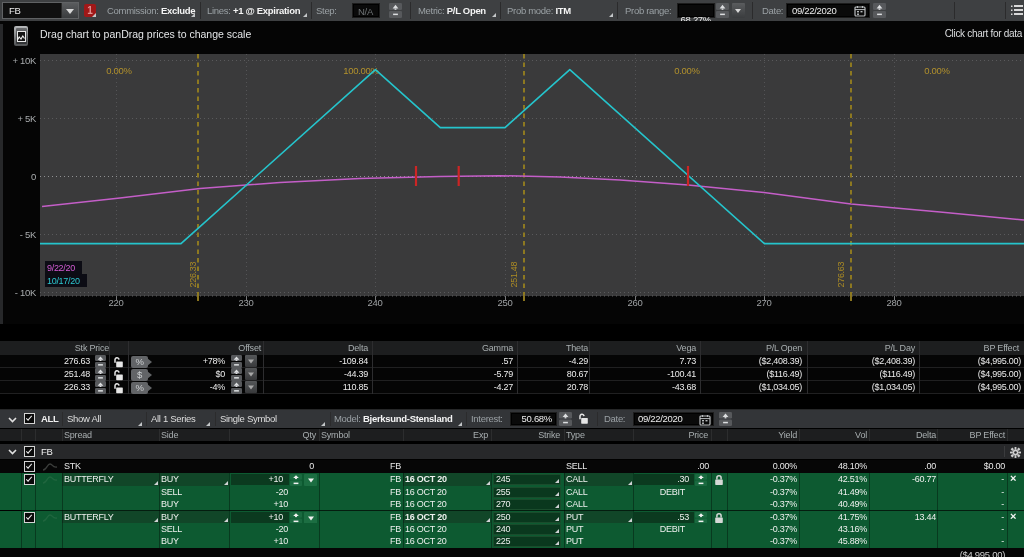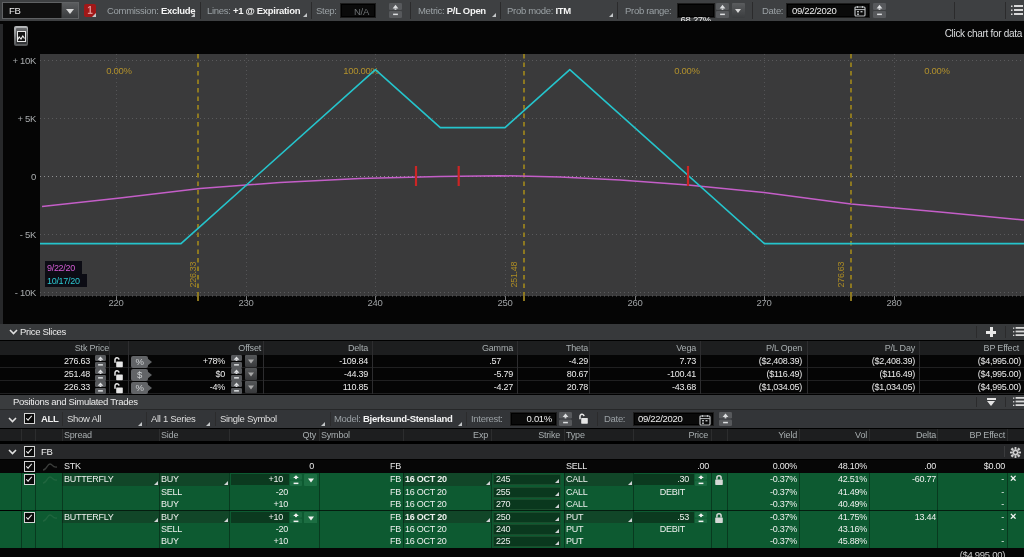--- a/index.html
+++ b/index.html
@@ -45,21 +45,21 @@
 
   <span class="ab lbl" style="left:107px;top:5px">Commission: <span class="wb">Exclude</span></span>
   <div class="fold" style="left:191px;top:13px"></div>
   <div class="sep" style="left:200px"></div>
 
   <span class="ab lbl" style="left:207px;top:5px">Lines: <span class="wb">+1 @ Expiration</span></span>
   <div class="fold" style="left:303px;top:13px"></div>
   <div class="sep" style="left:311px"></div>
 
   <span class="ab lbl" style="left:316px;top:5px">Step:</span>
-  <div class="inp" style="left:340px;top:3px;width:36px;height:15px">
+  <div class="inp" style="left:352px;top:3px;width:28px;height:15px">
       <span class="ab" style="right:6px;top:2px;color:#6e7274">N/A</span>
     </div>
   <svg class="ab" style="left:389px;top:3px" width="13" height="15" viewBox="0 0 13 15">
       <rect x="0" y="0" width="13" height="7.0" rx="1.2" fill="#57595c"></rect>
       <rect x="0" y="8.0" width="13" height="7.0" rx="1.2" fill="#57595c"></rect>
       <polygon points="6.5,1.8 3.6,5.5 9.4,5.5" fill="#dcdee0"></polygon>
       <rect x="5.6" y="5.5" width="1.8" height="1.3" fill="#dcdee0"></rect>
       <rect x="4.1" y="10.6" width="4.8" height="1.5" fill="#dcdee0"></rect>
     </svg>
   <div class="sep" style="left:410px"></div>
@@ -125,20 +125,21 @@
 <div class="ab" id="chart" style="left:0;top:21px;width:1024px;height:303px;background:#050505">
   <div class="ab" style="left:0;top:3px;width:3px;height:300px;background:#27282a"></div>
 
   <div class="ab" style="left:14px;top:5px;width:14px;height:20px;background:linear-gradient(#b8babc,#505254);border-radius:2px">
     <div class="ab" style="left:1.5px;top:2px;width:11px;height:16px;background:linear-gradient(#6a6c6e,#2e3032);border-radius:1px"></div>
     <div class="ab" style="left:2.5px;top:4.5px;width:9px;height:11px;background:#141414;border:1px solid #e8e8e8"></div>
     <svg class="ab" style="left:3px;top:9px" width="8" height="6" viewBox="0 0 8 6">
         <polyline points="0.5,5 2.2,2 4,4 5.8,1 7.5,3.5" fill="none" stroke="#f0f0f0" stroke-width="1.1"></polyline>
       </svg>
   </div>
+  <span class="ab" style="left:40px;top:7px;color:#e4e6e8;font-size:10.5px;letter-spacing:0">Drag chart to panDrag prices to change scale</span>
   <span class="ab" style="right:2px;top:7px;color:#dcdee0;font-size:10px;white-space:nowrap">Click chart for data</span>
   <svg class="ab" style="left:0;top:24px" width="1024" height="279" viewBox="0 0 1024 279">
 
     <rect x="40" y="9" width="984" height="242" fill="#3a3a3b"></rect>
 
     <g stroke="#5a5a5c" stroke-width="1" stroke-dasharray="1,3">
       <line x1="40" y1="15.5" x2="1024" y2="15.5"></line>
       <line x1="40" y1="73.5" x2="1024" y2="73.5"></line>
       <line x1="40" y1="189.5" x2="1024" y2="189.5"></line>
       <line x1="40" y1="247.5" x2="1024" y2="247.5"></line>
@@ -219,42 +220,20 @@
 
     <rect x="45" y="216" width="37" height="13" fill="#0c0c14"></rect>
     <rect x="45" y="229" width="42" height="13" fill="#0c0c14"></rect>
     <text x="47" y="226" fill="#d45cd4" font-size="9" font-family="Liberation Sans,sans-serif">9/22/20</text>
     <text x="47" y="239" fill="#2cc8d0" font-size="9" font-family="Liberation Sans,sans-serif">10/17/20</text>
   </svg>
 </div>
 
 <div class="ab" id="slices" style="left:0;top:324px;width:1024px;height:71px">
 
-  <div class="ab" style="left:0;top:0;width:1024px;height:16px;background:#37393b">
-    <svg class="ab" style="left:9px;top:5px" width="9" height="6" viewBox="0 0 9 6">
-        <polyline points="1,1 4.5,4.5 8,1" fill="none" stroke="#e0e0e0" stroke-width="1.6"></polyline>
-      </svg>
-    <span class="ab" style="left:20px;top:2px;color:#ececec">Price Slices</span>
-    <div class="sep" style="left:976px"></div>
-    <div class="ab" style="left:986px;top:3px;width:10px;height:10px">
-      <div class="ab" style="left:4px;top:0;width:2.5px;height:10px;background:#e8e8e8"></div>
-      <div class="ab" style="left:0;top:4px;width:10px;height:2.5px;background:#e8e8e8"></div>
-    </div>
-    <div class="sep" style="left:1005px"></div>
-    <svg class="ab" style="left:1013px;top:3px" width="11" height="10" viewBox="0 0 11 10">
-        <g fill="#d8d8d8">
-          <rect x="0" y="0.5" width="1.3" height="1.3"></rect>
-          <rect x="2.6" y="0" width="8.4" height="1.8"></rect>
-          <rect x="0" y="4.1" width="1.3" height="1.3"></rect>
-          <rect x="2.6" y="3.6" width="8.4" height="1.8"></rect>
-          <rect x="0" y="7.7" width="1.3" height="1.3"></rect>
-          <rect x="2.6" y="7.2" width="8.4" height="1.8"></rect>
-        </g>
-      </svg>
-  </div>
 
   <div class="row" style="top:17px;height:14px;background:#1d1e1f;color:#a8aeb0;font-size:9px;letter-spacing:-0.2px;line-height:14px">
     <span class="cell" style="right:915px">Stk Price</span>
     <span class="cell" style="right:763px">Offset</span>
     <span class="cell" style="right:656px">Delta</span>
     <span class="cell" style="right:511px">Gamma</span>
     <span class="cell" style="right:436px">Theta</span>
     <span class="cell" style="right:328px">Vega</span>
     <span class="cell" style="right:222px">P/L Open</span>
     <span class="cell" style="right:109px">P/L Day</span>
@@ -278,21 +257,21 @@
         <rect x="0" y="0" width="11" height="6.0" rx="1.2" fill="#57595c"></rect>
         <rect x="0" y="7.0" width="11" height="6.0" rx="1.2" fill="#57595c"></rect>
         <polygon points="5.5,1.5 2.6,4.7 8.4,4.7" fill="#dcdee0"></polygon>
         <rect x="4.6" y="4.7" width="1.8" height="1.3" fill="#dcdee0"></rect>
         <rect x="3.1" y="9.1" width="4.8" height="1.5" fill="#dcdee0"></rect>
       </svg>
       <i class="ddb dd1"></i>
       <span class="cell tagc">%</span>
       <span class="cell off" style="right:799px">+78%</span>
     <span class="cell" style="right:656px">-109.84</span>
-    <span class="cell" style="right:523px">.57</span>
+    <span class="cell" style="right:511px">.57</span>
     <span class="cell" style="right:436px">-4.29</span>
     <span class="cell" style="right:328px">7.73</span>
     <span class="cell" style="right:222px">($2,408.39)</span>
     <span class="cell" style="right:109px">($2,408.39)</span>
     <span class="cell" style="right:3px">($4,995.00)</span>
   </div>
   <div class="row srow" style="top:44px;height:13px">
     <span class="cell" style="right:934px">251.48</span>
     <svg class="ab" style="left:95px;top:0px" width="11" height="13" viewBox="0 0 11 13">
         <rect x="0" y="0" width="11" height="6.0" rx="1.2" fill="#57595c"></rect>
@@ -361,39 +340,20 @@
   <div class="vline" style="left:372px;top:17px;height:53px"></div>
   <div class="vline" style="left:517px;top:17px;height:53px"></div>
   <div class="vline" style="left:589px;top:17px;height:53px"></div>
   <div class="vline" style="left:700px;top:17px;height:53px"></div>
   <div class="vline" style="left:807px;top:17px;height:53px"></div>
   <div class="vline" style="left:919px;top:17px;height:53px"></div>
 </div>
 
 <div class="ab" id="positions" style="left:0;top:395px;width:1024px;height:162px">
 
-  <div class="ab" style="left:0;top:0;width:1024px;height:14px;background:#3a3c3e">
-    <span class="ab" style="left:13px;top:1px;color:#ececec">Positions and Simulated Trades</span>
-    <div class="sep" style="left:976px"></div>
-    <div class="ab" style="left:987px;top:3px;width:9px;height:8px">
-        <div class="ab" style="left:0;top:0;width:9px;height:1.5px;background:#e4e4e4"></div>
-        <div class="ab" style="left:0;top:3px;width:0;height:0;border:4.5px solid transparent;border-bottom:none;border-top:5.5px solid #e4e4e4"></div>
-      </div>
-    <div class="sep" style="left:1005px"></div>
-    <svg class="ab" style="left:1013px;top:2px" width="11" height="10" viewBox="0 0 11 10">
-        <g fill="#d8d8d8">
-          <rect x="0" y="0.5" width="1.3" height="1.3"></rect>
-          <rect x="2.6" y="0" width="8.4" height="1.8"></rect>
-          <rect x="0" y="4.1" width="1.3" height="1.3"></rect>
-          <rect x="2.6" y="3.6" width="8.4" height="1.8"></rect>
-          <rect x="0" y="7.7" width="1.3" height="1.3"></rect>
-          <rect x="2.6" y="7.2" width="8.4" height="1.8"></rect>
-        </g>
-      </svg>
-  </div>
 
   <div class="ab" style="left:0;top:14px;width:1024px;height:19px;background:#333538;border-top:1px solid #262728">
     <svg class="ab" style="left:8px;top:7px" width="9" height="6" viewBox="0 0 9 6">
         <polyline points="1,1 4.5,4.5 8,1" fill="none" stroke="#e0e0e0" stroke-width="1.6"></polyline>
       </svg>
     <div class="cb" style="left:24px;top:3px">
         <i></i>
       </div>
     <span class="ab" style="left:41px;top:3px;color:#f0f0f0;font-weight:bold">ALL</span>
     <div class="sep" style="left:62px"></div>
@@ -404,21 +364,21 @@
     <div class="fold" style="left:206px;top:12px"></div>
     <div class="sep" style="left:215px"></div>
     <span class="ab" style="left:220px;top:3px;color:#dfdfdf">Single Symbol</span>
     <div class="fold" style="left:321px;top:12px"></div>
     <div class="sep" style="left:330px"></div>
     <span class="ab lbl" style="left:334px;top:3px">Model: <span class="wb">Bjerksund-Stensland</span></span>
     <div class="fold" style="left:458px;top:12px"></div>
     <div class="sep" style="left:466px"></div>
     <span class="ab lbl" style="left:471px;top:3px">Interest:</span>
     <div class="inp" style="left:510px;top:2px;width:47px;height:14px">
-        <span class="ab" style="right:4px;top:0;color:#ececec">0.01%</span>
+        <span class="ab" style="right:4px;top:0;color:#ececec">50.68%</span>
       </div>
     <svg class="ab" style="left:559px;top:2px" width="13" height="14" viewBox="0 0 13 14">
         <rect x="0" y="0" width="13" height="6.5" rx="1.2" fill="#57595c"></rect>
         <rect x="0" y="7.5" width="13" height="6.5" rx="1.2" fill="#57595c"></rect>
         <polygon points="6.5,1.6 3.6,5.1 9.4,5.1" fill="#dcdee0"></polygon>
         <rect x="5.6" y="5.1" width="1.8" height="1.3" fill="#dcdee0"></rect>
         <rect x="4.1" y="9.8" width="4.8" height="1.5" fill="#dcdee0"></rect>
       </svg>
     <svg class="ab" style="left:577px;top:2px" width="13" height="13" viewBox="0 0 13 12">
         <rect x="4.2" y="5.4" width="6.6" height="5.8" rx="0.6" fill="#e6e6e6"></rect>

